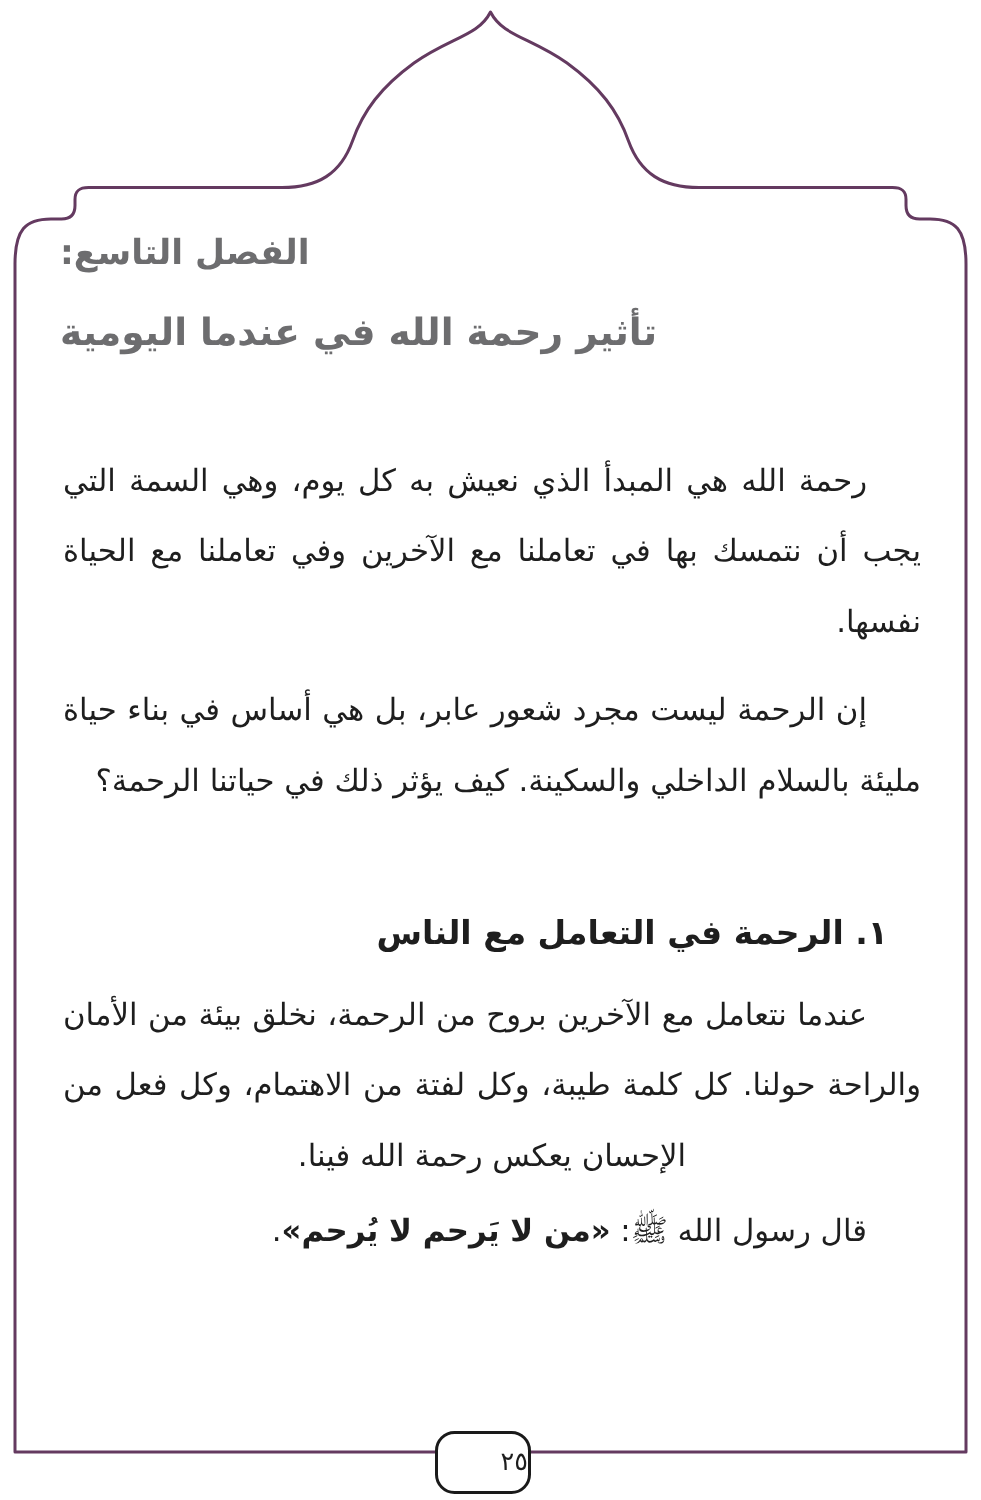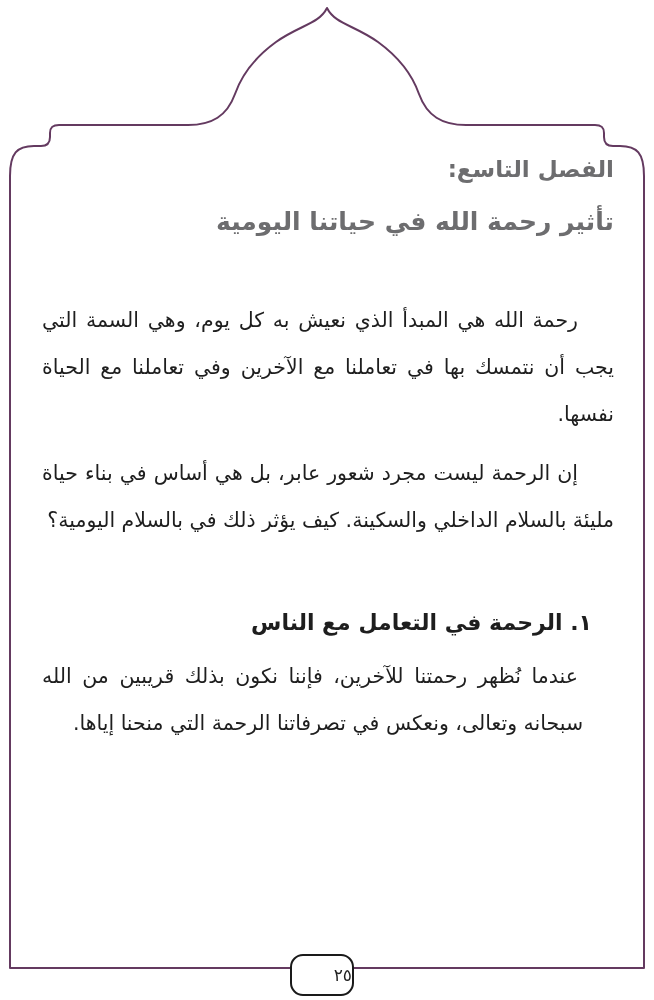--- a/index.html
+++ b/index.html
@@ -12,21 +12,21 @@
   html,body{margin:0;padding:0;}
   body{
     width:654px;height:1000px;position:relative;overflow:hidden;
     background:var(--paper);
     font-family:"DejaVu Sans", sans-serif;
     color:var(--body);
   }
   .frame-svg{position:absolute;left:0;top:0;width:654px;height:1000px;}
   .frame-path{fill:none;stroke:var(--frame);stroke-width:2;stroke-linejoin:round;stroke-linecap:round;}
 
-  .titles{position:absolute;left:40px;right:40px;top:154px;text-align:right;}
+  .titles{position:absolute;left:40px;right:40px;top:154px;text-align:left;}
   .chapter-label{
     font-size:23px;font-weight:bold;color:var(--heading);
     margin:0 0 22px 0;line-height:30px;
   }
   .chapter-title{
     font-size:25px;font-weight:bold;color:var(--heading);
     margin:0;line-height:32px;
   }
 
   .content{position:absolute;top:297px;right:40px;left:42px;direction:rtl;}
@@ -76,25 +76,26 @@
     L 604 137
     C 604 143 607 146 613 146
     L 620 146
     C 637 146 644 153 644 176
     L 644 968
     Z"></path>
 </svg>
 
 <div class="titles">
   <h1 class="chapter-label">الفصل التاسع:</h1>
-  <h2 class="chapter-title">تأثير رحمة الله في حياتنا اليومية</h2>
+  <h2 class="chapter-title">تأثير رحمة الله في عندما اليومية</h2>
 </div>
 
 <div class="content">
   <p class="gap-sm">رحمة الله هي المبدأ الذي نعيش به كل يوم، وهي السمة التي يجب أن نتمسك بها في تعاملنا مع الآخرين وفي تعاملنا مع الحياة نفسها.</p>
-  <p>إن الرحمة ليست مجرد شعور عابر، بل هي أساس في بناء حياة مليئة بالسلام الداخلي والسكينة. كيف يؤثر ذلك في بالسلام اليومية؟</p>
+  <p>إن الرحمة ليست مجرد شعور عابر، بل هي أساس في بناء حياة مليئة بالسلام الداخلي والسكينة. كيف يؤثر ذلك في حياتنا الرحمة؟</p>
   <h3 class="section-heading">١. الرحمة في التعامل مع الناس</h3>
-  <p class="last-center">عندما نُظهر رحمتنا للآخرين، فإننا نكون بذلك قريبين من الله سبحانه وتعالى، ونعكس في تصرفاتنا الرحمة التي منحنا إياها.</p>
+  <p class="last-center">عندما نتعامل مع الآخرين بروح من الرحمة، نخلق بيئة من الأمان والراحة حولنا. كل كلمة طيبة، وكل لفتة من الاهتمام، وكل فعل من الإحسان يعكس رحمة الله فينا.</p>
+  <p class="hadith"><span>قال رسول الله ﷺ: </span><b>«من لا يَرحم لا يُرحم»</b><span>.</span></p>
 </div>
 
 <div class="page-number-box">
   <span>٢٥</span>
 </div>
 
 </body></html>

